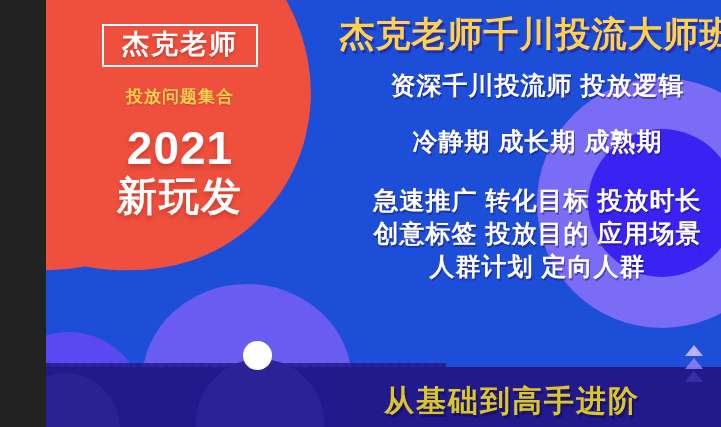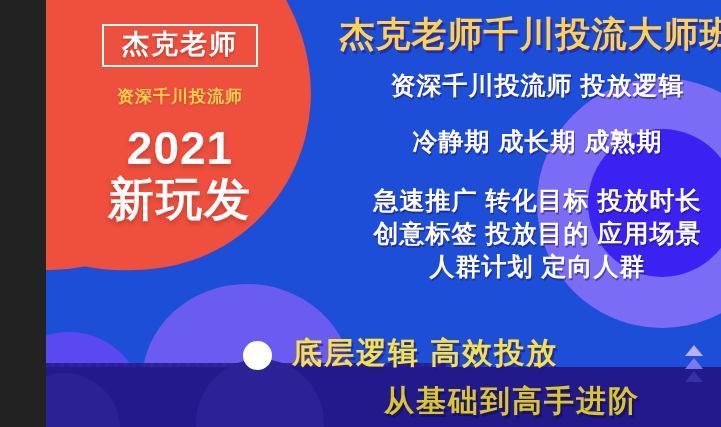--- a/index.html
+++ b/index.html
@@ -144,21 +144,21 @@
     margin-top:17px;
     font-size:46px;
     font-weight:bold;
     color:#ffffff;
     letter-spacing:1px;
     line-height:1;
     text-shadow:0 3px 4px rgba(120,20,10,.30);
   }
   .year2{
     margin-top:4px;
-    font-size:46px;
+    font-size:40px;
     font-weight:bold;
     color:#ffffff;
     letter-spacing:2px;
     line-height:1.05;
     text-shadow:0 3px 4px rgba(120,20,10,.30);
   }
 
   
   .right-panel{
     position:absolute;
@@ -234,32 +234,31 @@
   <div class="shape tri tri2"></div>
   <div class="shape tri tri3"></div>
 
   <div class="red-blob2"></div>
   <div class="red-blob"></div>
 
   <div class="left-panel">
     <div class="logo-box">
       <div class="logo-text">杰克老师</div>
     </div>
-    <div class="sub-yellow">资深千川投流师</div>
+    <div class="sub-yellow">投放问题集合</div>
     <div class="year">2021</div>
     <div class="year2">新玩发</div>
   </div>
 
   <div class="right-panel">
     <div class="headline">杰克老师千川投流大师班</div>
     <div class="line-white row2">资深千川投流师 投放逻辑</div>
     <div class="line-white row3">冷静期  成长期 成熟期</div>
     <div class="triple">
       <div class="line-white">急速推广  转化目标  投放时长</div>
       <div class="line-white">创意标签  投放目的  应用场景</div>
       <div class="line-white">人群计划  定向人群</div>
     </div>
   </div>
 
-  <div class="bottom-1">底层逻辑  高效投放</div>
   <div class="bottom-2">从基础到高手进阶</div>
 
 </div>
 
 </body></html>

